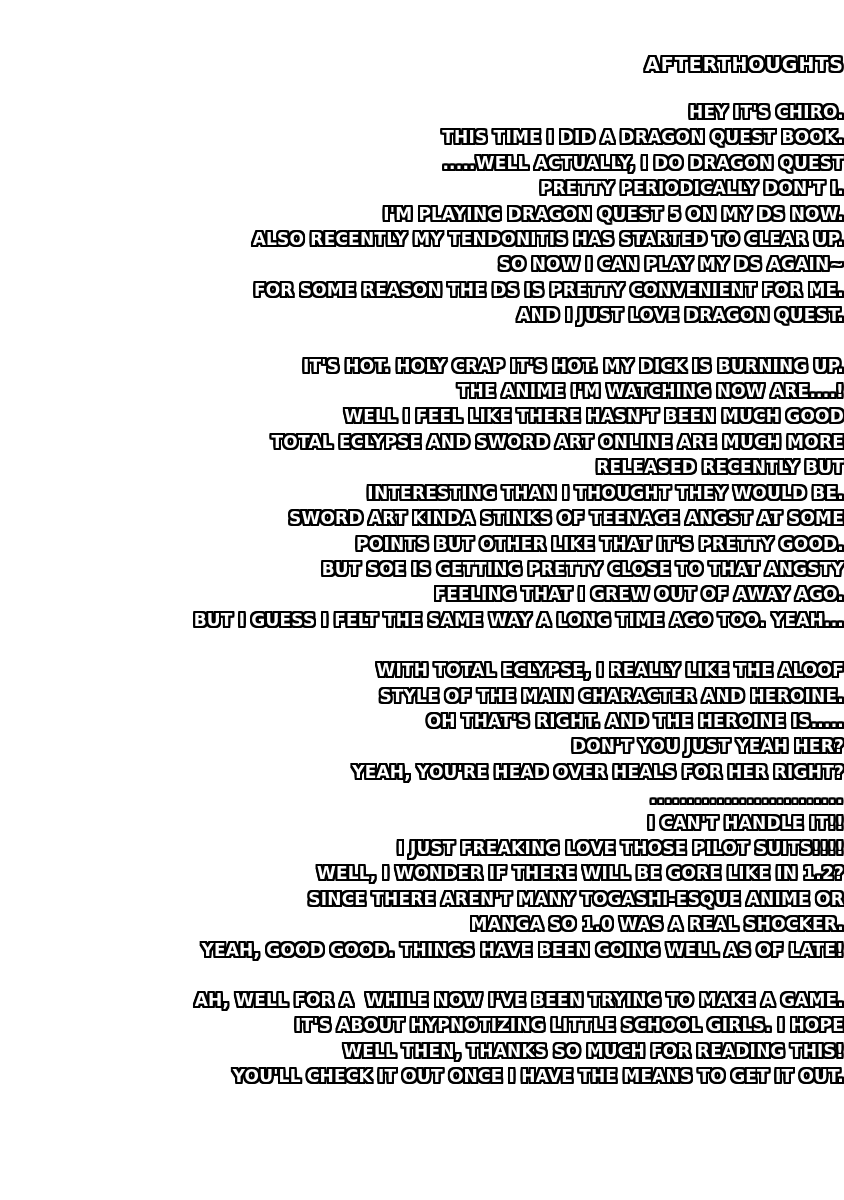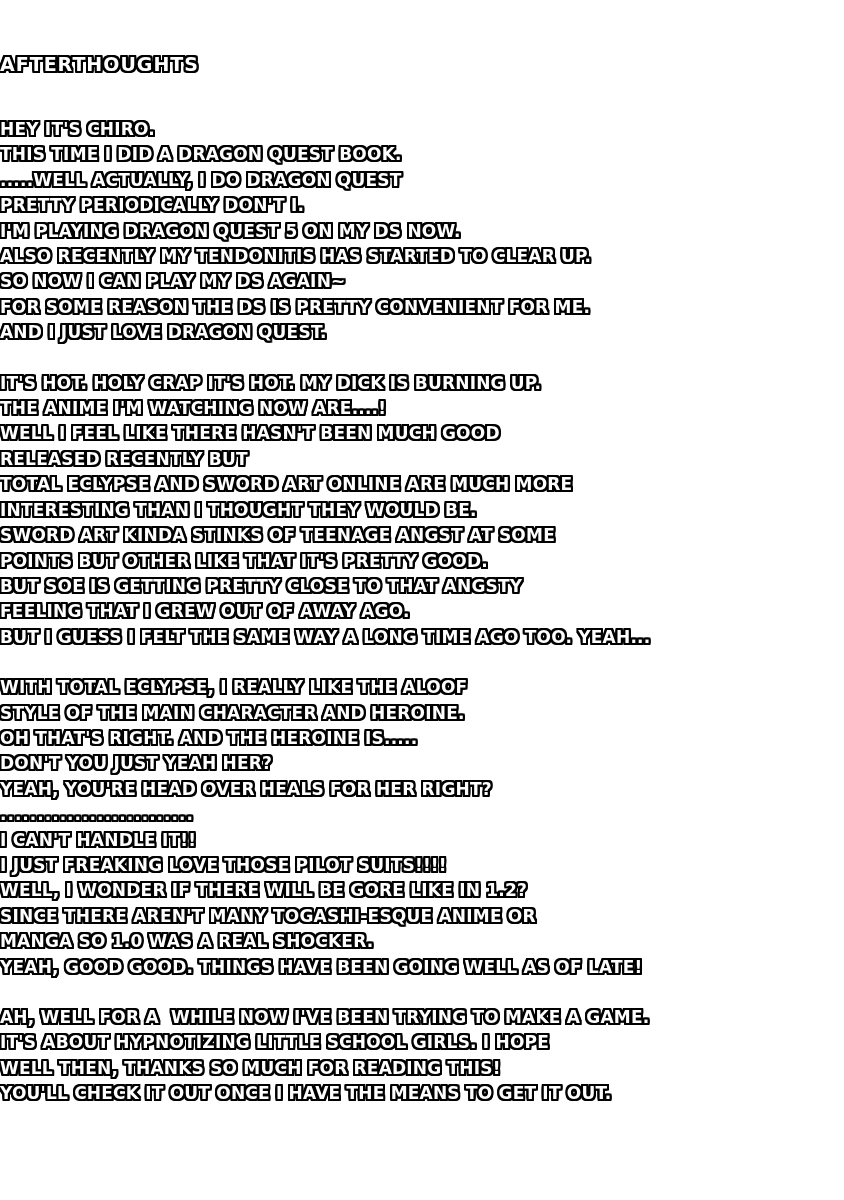--- a/index.html
+++ b/index.html
@@ -8,21 +8,21 @@
     background: #ffffff;
   }
   .page {
     position: relative;
     width: 844px;
     height: 1120px;
     margin: 0 auto;
     background: var(--bg, #ffffff);
     overflow: hidden;
     font-family: "DejaVu Sans", sans-serif;
-    text-align: left;
+    text-align: right;
   }
   
   .outline {
     color: var(--fill, #ffffff);
     font-weight: bold;
     text-shadow:
       -2px -2px 0 var(--stroke, #000), -2px  0   0 var(--stroke, #000),
       -2px  2px 0 var(--stroke, #000),  0   -2px 0 var(--stroke, #000),
        0    2px 0 var(--stroke, #000),  2px -2px 0 var(--stroke, #000),
        2px  0   0 var(--stroke, #000),  2px  2px 0 var(--stroke, #000),
@@ -31,21 +31,21 @@
       -2px -1px 0 var(--stroke, #000),  2px -1px 0 var(--stroke, #000),
       -2px  1px 0 var(--stroke, #000),  2px  1px 0 var(--stroke, #000);
   }
   .title {
     margin: 49px 0 0 0;
     font-size: 19px;
     line-height: 30px;
     letter-spacing: 1px;
   }
   .body {
-    margin-top: 38px;
+    margin-top: 21px;
   }
   .block {
     margin: 0 0 25px 0;
   }
   .line {
     font-size: 17px;
     line-height: 25.4px;
     letter-spacing: 0.2px;
     white-space: pre;       
   }
@@ -67,22 +67,22 @@
         <div class="line outline">I'M PLAYING DRAGON QUEST 5 ON MY DS NOW.</div>
         <div class="line outline">ALSO RECENTLY MY TENDONITIS HAS STARTED TO CLEAR UP.</div>
         <div class="line outline">SO NOW I CAN PLAY MY DS AGAIN~</div>
         <div class="line outline">FOR SOME REASON THE DS IS PRETTY CONVENIENT FOR ME.</div>
         <div class="line outline">AND I JUST LOVE DRAGON QUEST.</div>
       </div>
       <div class="block">
         <div class="line outline">IT'S HOT. HOLY CRAP IT'S HOT. MY DICK IS BURNING UP.</div>
         <div class="line outline">THE ANIME I'M WATCHING NOW ARE....!</div>
         <div class="line outline">WELL I FEEL LIKE THERE HASN'T BEEN MUCH GOOD</div>
+        <div class="line outline">TOTAL ECLYPSE AND SWORD ART ONLINE ARE MUCH MORE</div>
         <div class="line outline">RELEASED RECENTLY BUT</div>
-        <div class="line outline">TOTAL ECLYPSE AND SWORD ART ONLINE ARE MUCH MORE</div>
         <div class="line outline">INTERESTING THAN I THOUGHT THEY WOULD BE.</div>
         <div class="line outline">SWORD ART KINDA STINKS OF TEENAGE ANGST AT SOME</div>
         <div class="line outline">POINTS BUT OTHER LIKE THAT IT'S PRETTY GOOD.</div>
         <div class="line outline">BUT SOE IS GETTING PRETTY CLOSE TO THAT ANGSTY</div>
         <div class="line outline">FEELING THAT I GREW OUT OF AWAY AGO.</div>
         <div class="line outline">BUT I GUESS I FELT THE SAME WAY A LONG TIME AGO TOO. YEAH...</div>
       </div>
       <div class="block">
         <div class="line outline">WITH TOTAL ECLYPSE, I REALLY LIKE THE ALOOF</div>
         <div class="line outline">STYLE OF THE MAIN CHARACTER AND HEROINE.</div>

